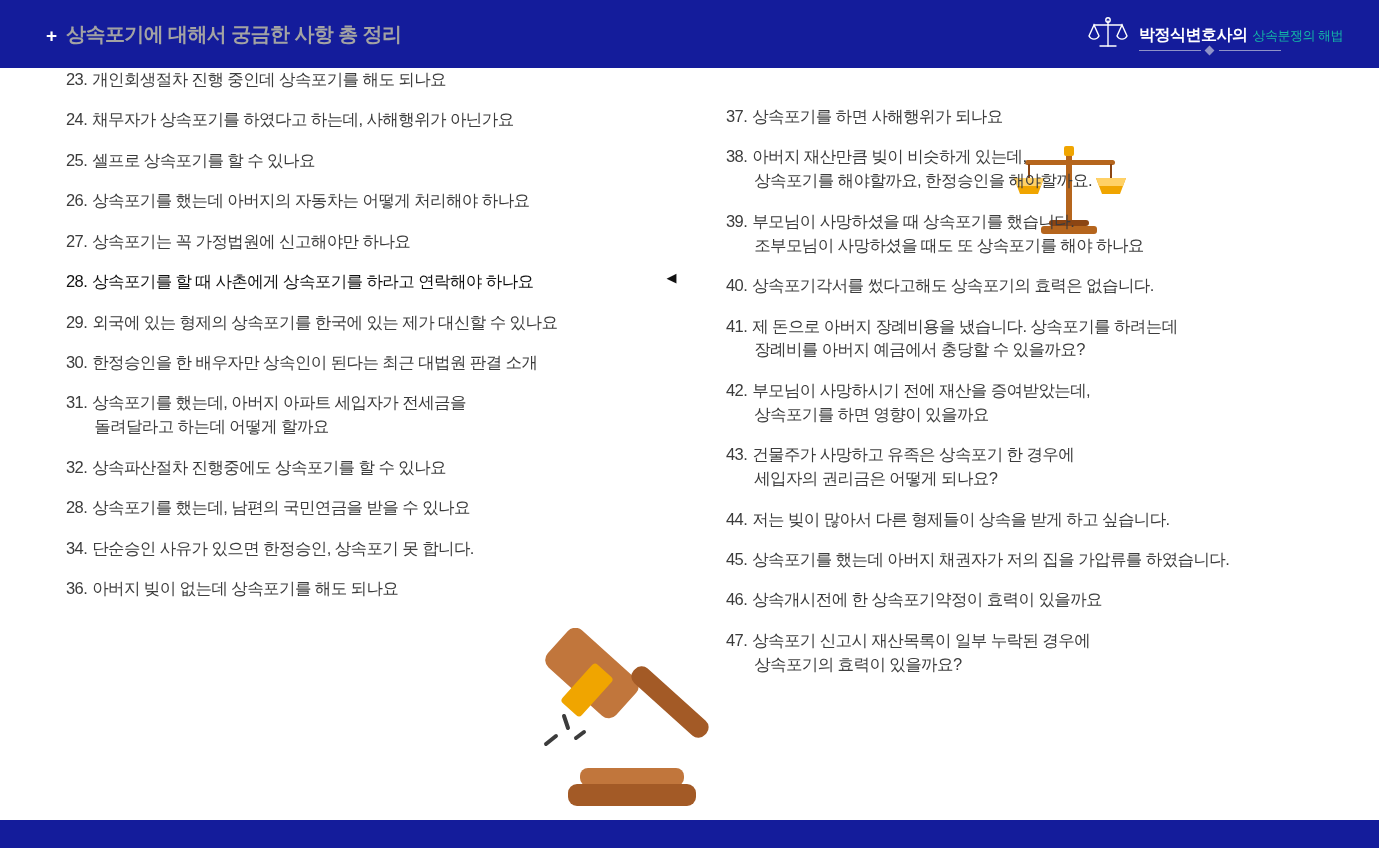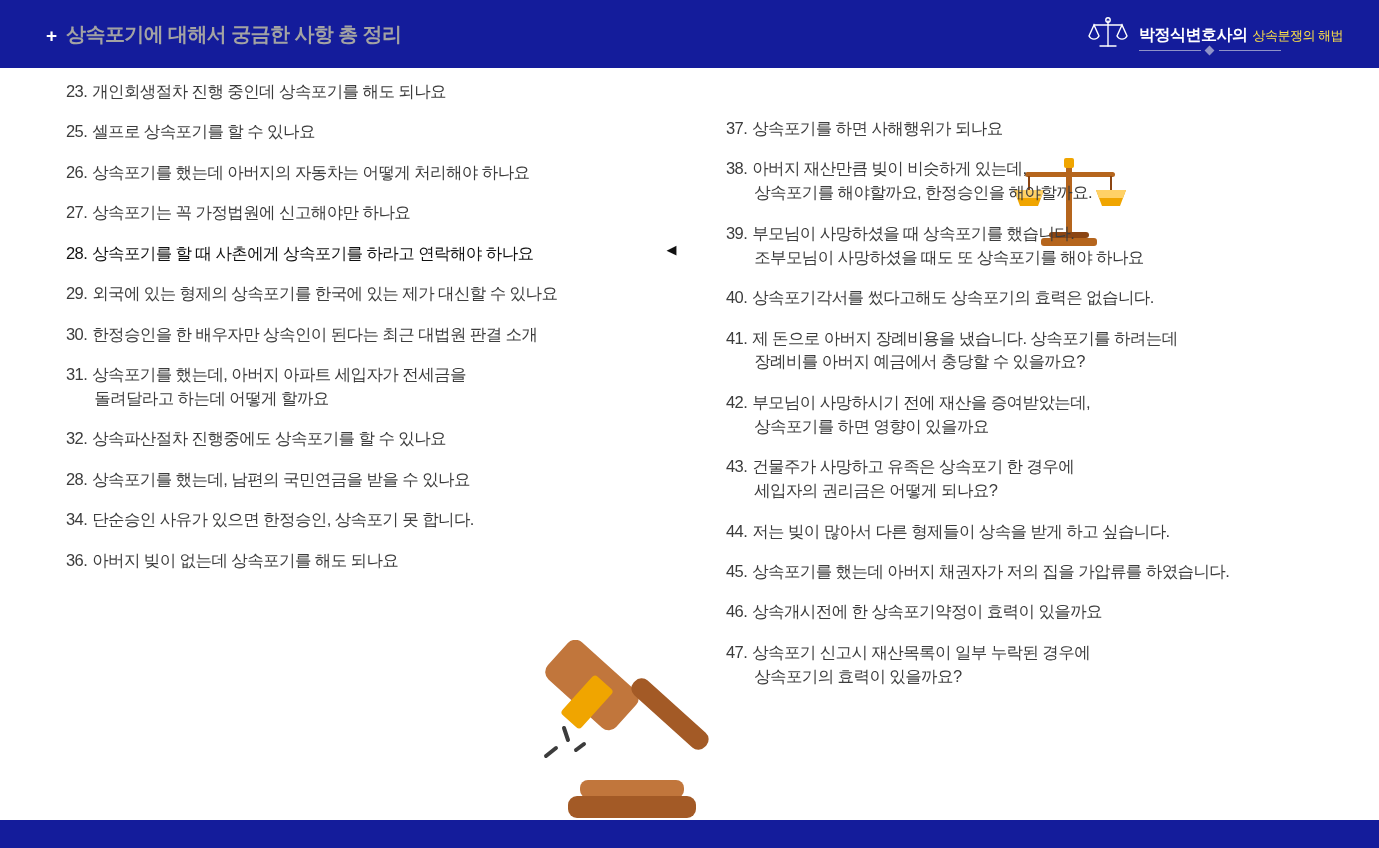--- a/index.html
+++ b/index.html
@@ -70,21 +70,21 @@
     gap: 5px;
   }
   .brand-name {
     color: #ffffff;
     font-size: 16px;
     font-weight: bold;
     letter-spacing: -0.5px;
     margin-top: 12px;
   }
   .brand-sub {
-    color: #fde047;
+    color: #14b8a6;
     font-size: 13px;
     letter-spacing: -0.5px;
     text-align: center;
   }
   .brand-rule {
     margin-top: 4px;
     width: 142px;
     height: 7px;
     position: relative;
   }
@@ -115,21 +115,21 @@
     left: 0;
     bottom: 0;
     width: 1379px;
     height: 28px;
     background: #141c9b;
   }
 
   
   .content {
     position: absolute;
-    top: 68px;
+    top: 56px;
     left: 0;
     width: 1161px;
     height: 752px;
   }
   .column {
     position: absolute;
     top: 0;
   }
   .col-left  { left: 66px;  width: 610px; }
   .col-right { left: 726px; width: 600px; margin-top: 37px; }
@@ -255,20 +255,24 @@
       </g>
     </svg>
   </span>
 
   <div class="column col-left">
     <div class="qitem">
       <span class="qnum">23.</span>
       <span class="qtext">개인회생절차 진행 중인데 상속포기를 해도 되나요</span>
     </div>
     <div class="qitem">
+      <span class="qnum">24.</span>
+      <span class="qtext">채무자가 상속포기를 하였다고 하는데, 사해행위가 아닌가요</span>
+    </div>
+    <div class="qitem">
       <span class="qnum">25.</span>
       <span class="qtext">셀프로 상속포기를 할 수 있나요</span>
     </div>
     <div class="qitem">
       <span class="qnum">26.</span>
       <span class="qtext">상속포기를 했는데 아버지의 자동차는 어떻게 처리해야 하나요</span>
     </div>
     <div class="qitem">
       <span class="qnum">27.</span>
       <span class="qtext">상속포기는 꼭 가정법원에 신고해야만 하나요</span>

